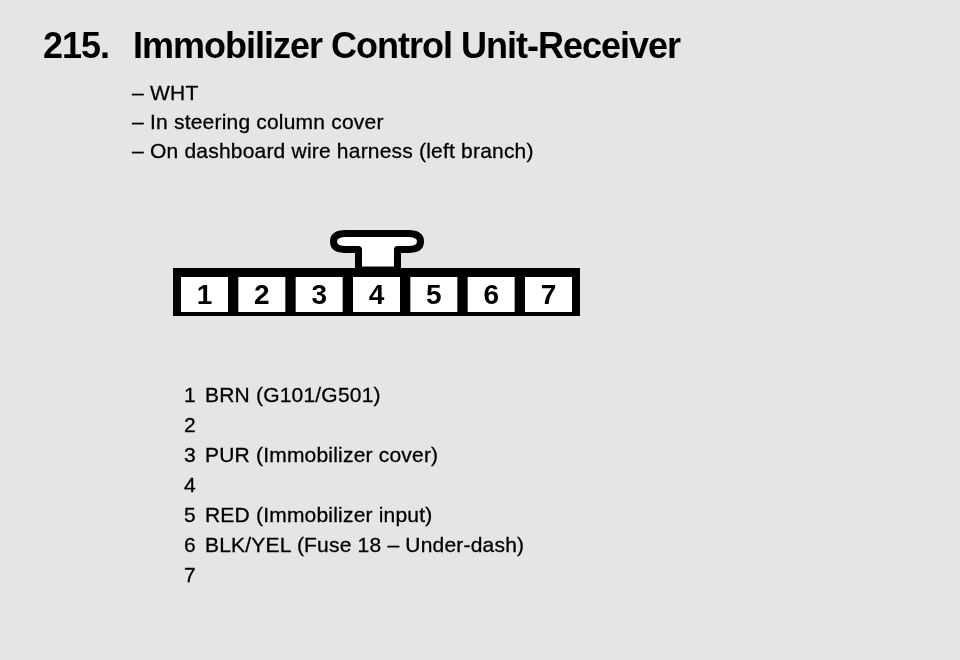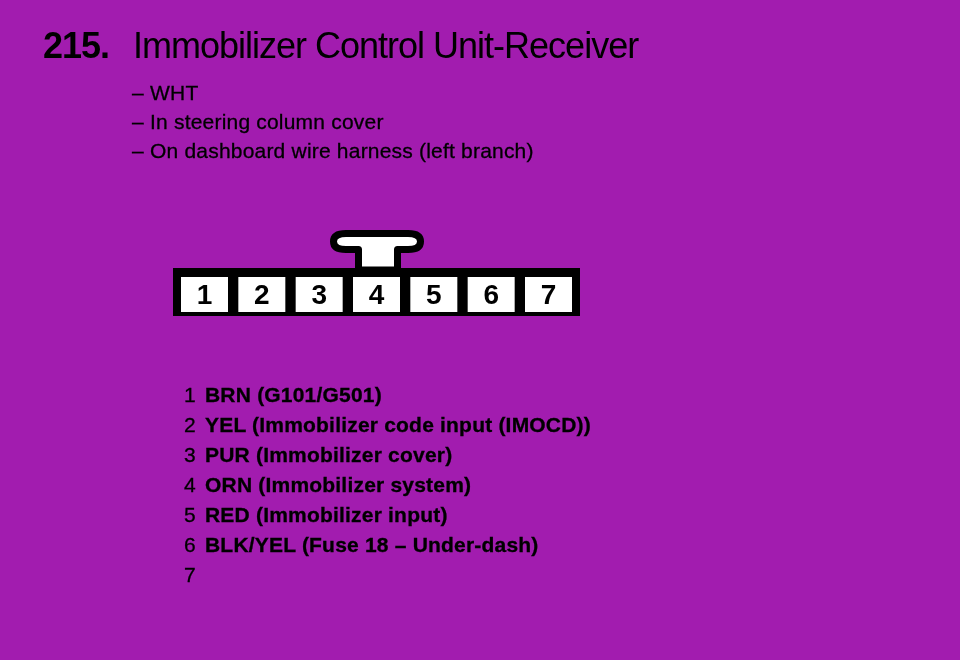--- a/index.html
+++ b/index.html
@@ -4,21 +4,21 @@
 <style>
   html, body {
     margin: 0;
     padding: 0;
     background: #ffffff;
   }
   .page {
     position: relative;
     width: 960px;
     height: 660px;
-    background: #a21caf;
+    background: #e5e5e5;
     color: #000000;
     font-family: "Liberation Sans", "DejaVu Sans", sans-serif;
     overflow: hidden;
   }
   
   .fig-title {
     position: absolute;
     left: 43px;
     top: 26px;
     display: flex;
@@ -29,21 +29,21 @@
     line-height: 40px;
     white-space: nowrap;
   }
   .fig-num {
     display: inline-block;
     width: 90px;
     flex: 0 0 90px;
   }
   .fig-name {
     font-size: 36px;
-    font-weight: 400;
+    font-weight: 700;
     margin: 0;
     line-height: 40px;
   }
   
   .notes {
     position: absolute;
     left: 132px;
     top: 78px;
     margin: 0;
     padding: 0;
@@ -96,21 +96,20 @@
     white-space: nowrap;
   }
   .pin-num {
     display: inline-block;
     width: 12px;
     flex: 0 0 12px;
     text-align: center;
   }
   .pin-desc {
     margin-left: 9px;
-    font-weight: bold;
   }
 </style>
 </head>
 <body>
 
 <div class="page">
 
   <header class="fig-title">
     <span class="fig-num">215.</span>
     <h1 class="fig-name">Immobilizer Control Unit-Receiver</h1>
@@ -154,29 +153,27 @@
     <text x="548.5" y="304" text-anchor="middle">7</text>
   </svg>
 
   <ol class="pinlist">
     <li class="pinrow">
       <span class="pin-num">1</span>
       <span class="pin-desc">BRN (G101/G501)</span>
     </li>
     <li class="pinrow">
       <span class="pin-num">2</span>
-      <span class="pin-desc">YEL (Immobilizer code input (IMOCD))</span>
     </li>
     <li class="pinrow">
       <span class="pin-num">3</span>
       <span class="pin-desc">PUR (Immobilizer cover)</span>
     </li>
     <li class="pinrow">
       <span class="pin-num">4</span>
-      <span class="pin-desc">ORN (Immobilizer system)</span>
     </li>
     <li class="pinrow">
       <span class="pin-num">5</span>
       <span class="pin-desc">RED (Immobilizer input)</span>
     </li>
     <li class="pinrow">
       <span class="pin-num">6</span>
       <span class="pin-desc">BLK/YEL (Fuse 18 – Under-dash)</span>
     </li>
     <li class="pinrow">

